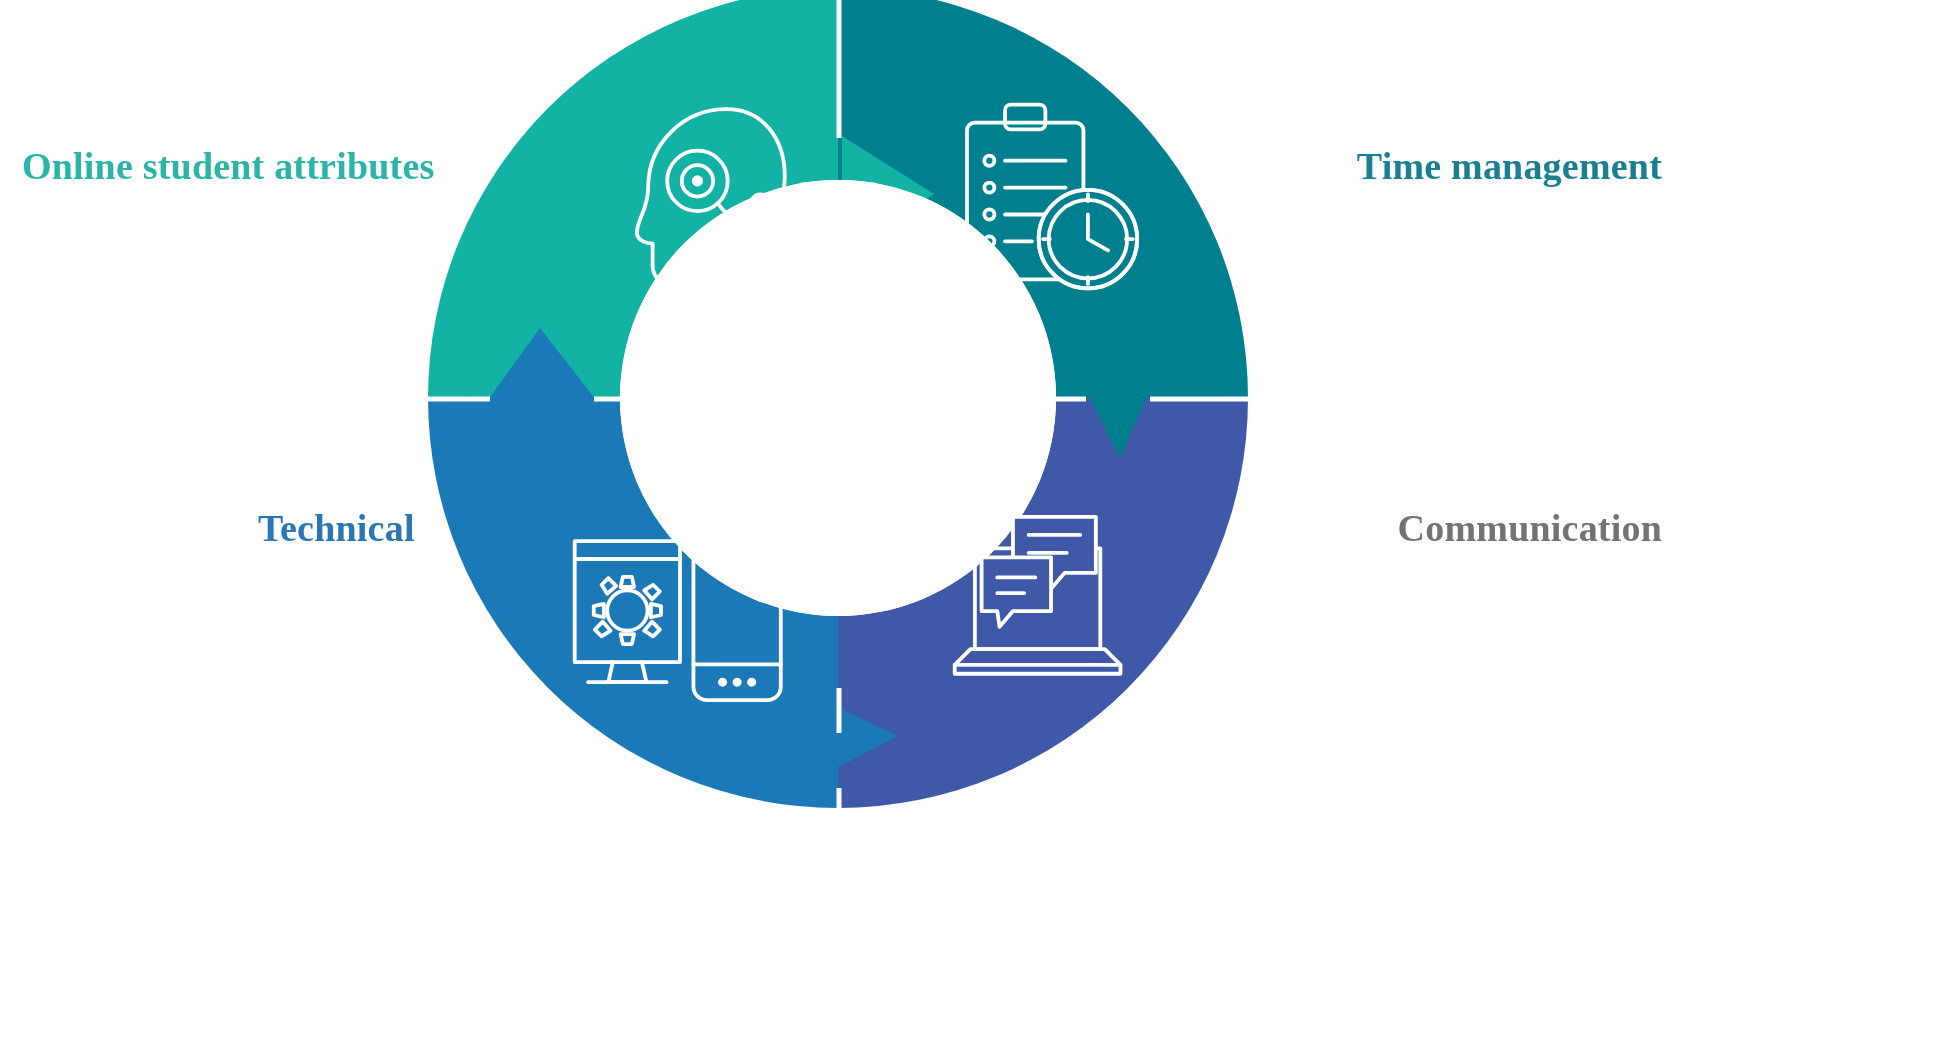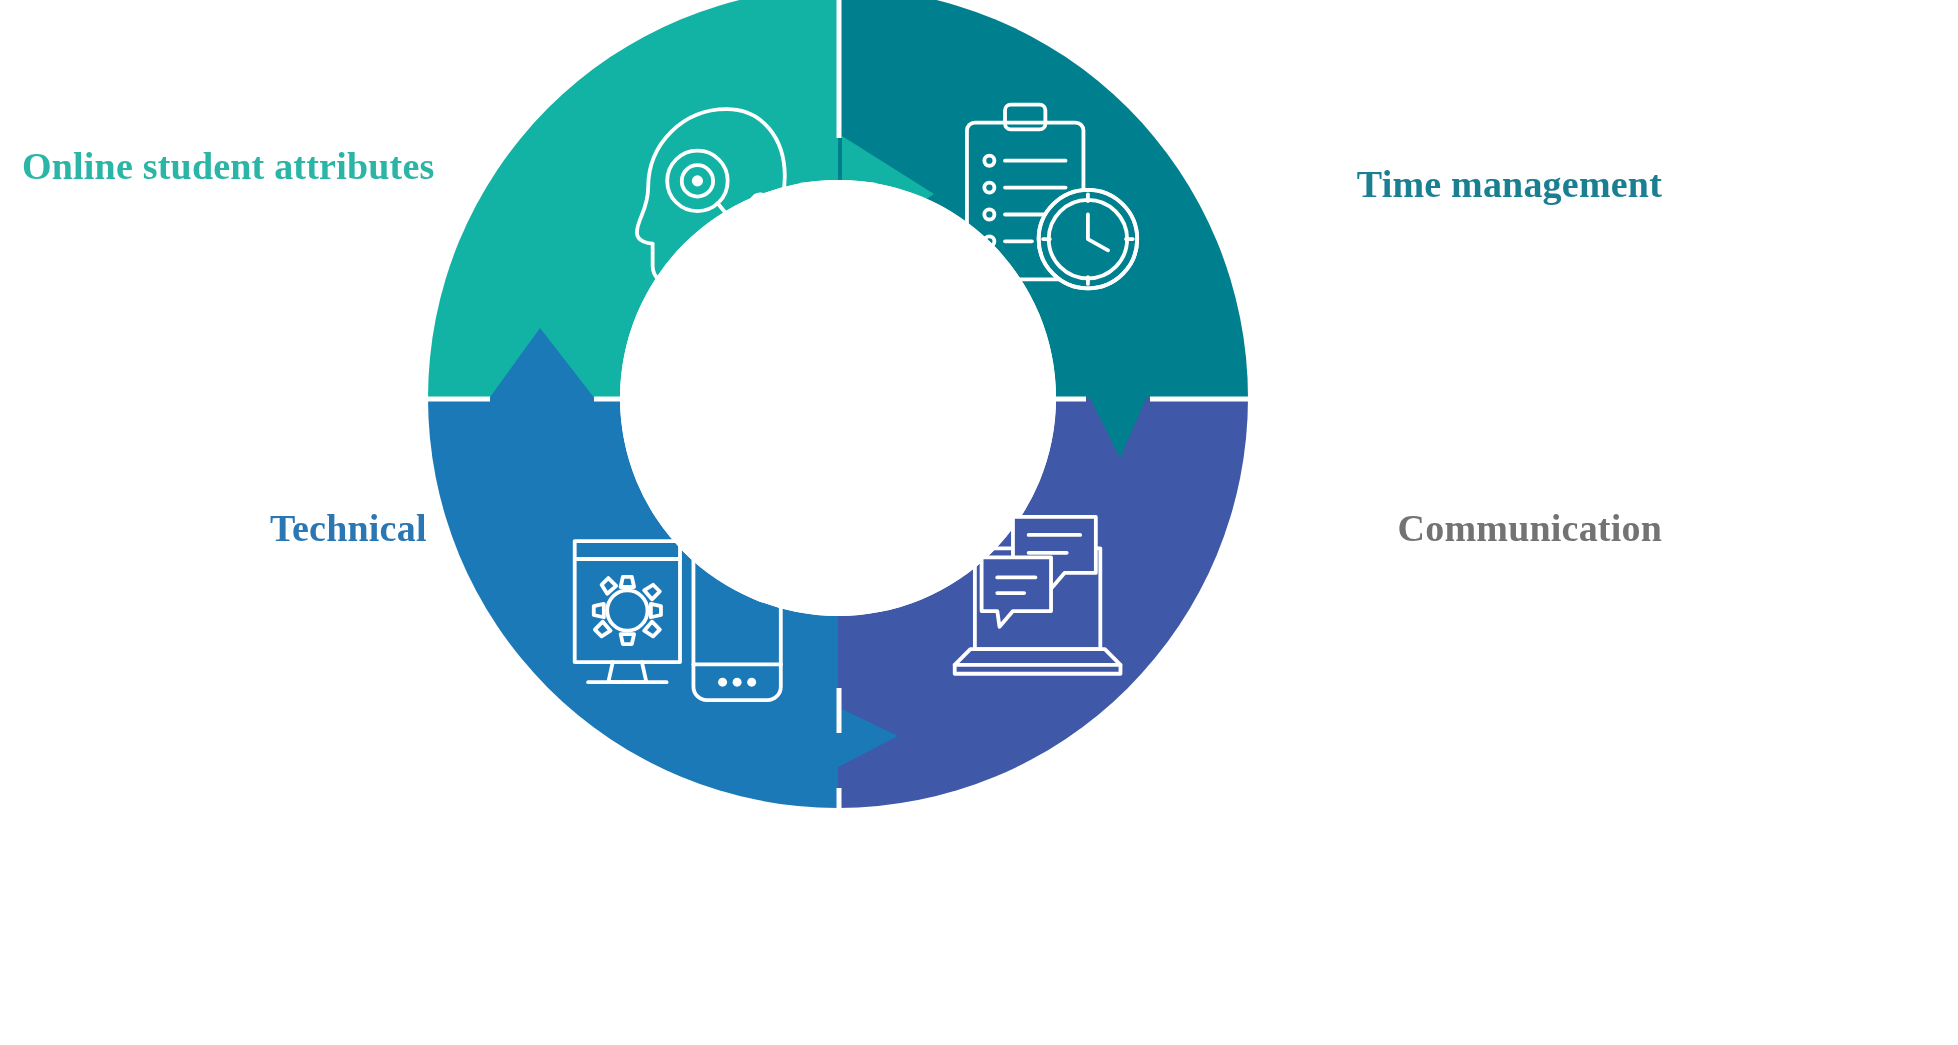--- a/index.html
+++ b/index.html
@@ -50,26 +50,26 @@
     line-height: 1.1;
   }
   .label-tl {
     left: 22px;
     top: 146px;
     color: #2bb5a6;
     text-align: left;
   }
   .label-tr {
     right: 20px;
-    top: 164px;
+    top: 146px;
     color: #1b7f92;
     text-align: right;
   }
   .label-bl {
-    left: 270px;
+    left: 258px;
     top: 508px;
     color: #2a77b4;
     text-align: center;
   }
   .label-br {
     right: 20px;
     top: 508px;
     color: #414f8e;
     text-align: right;
   }

